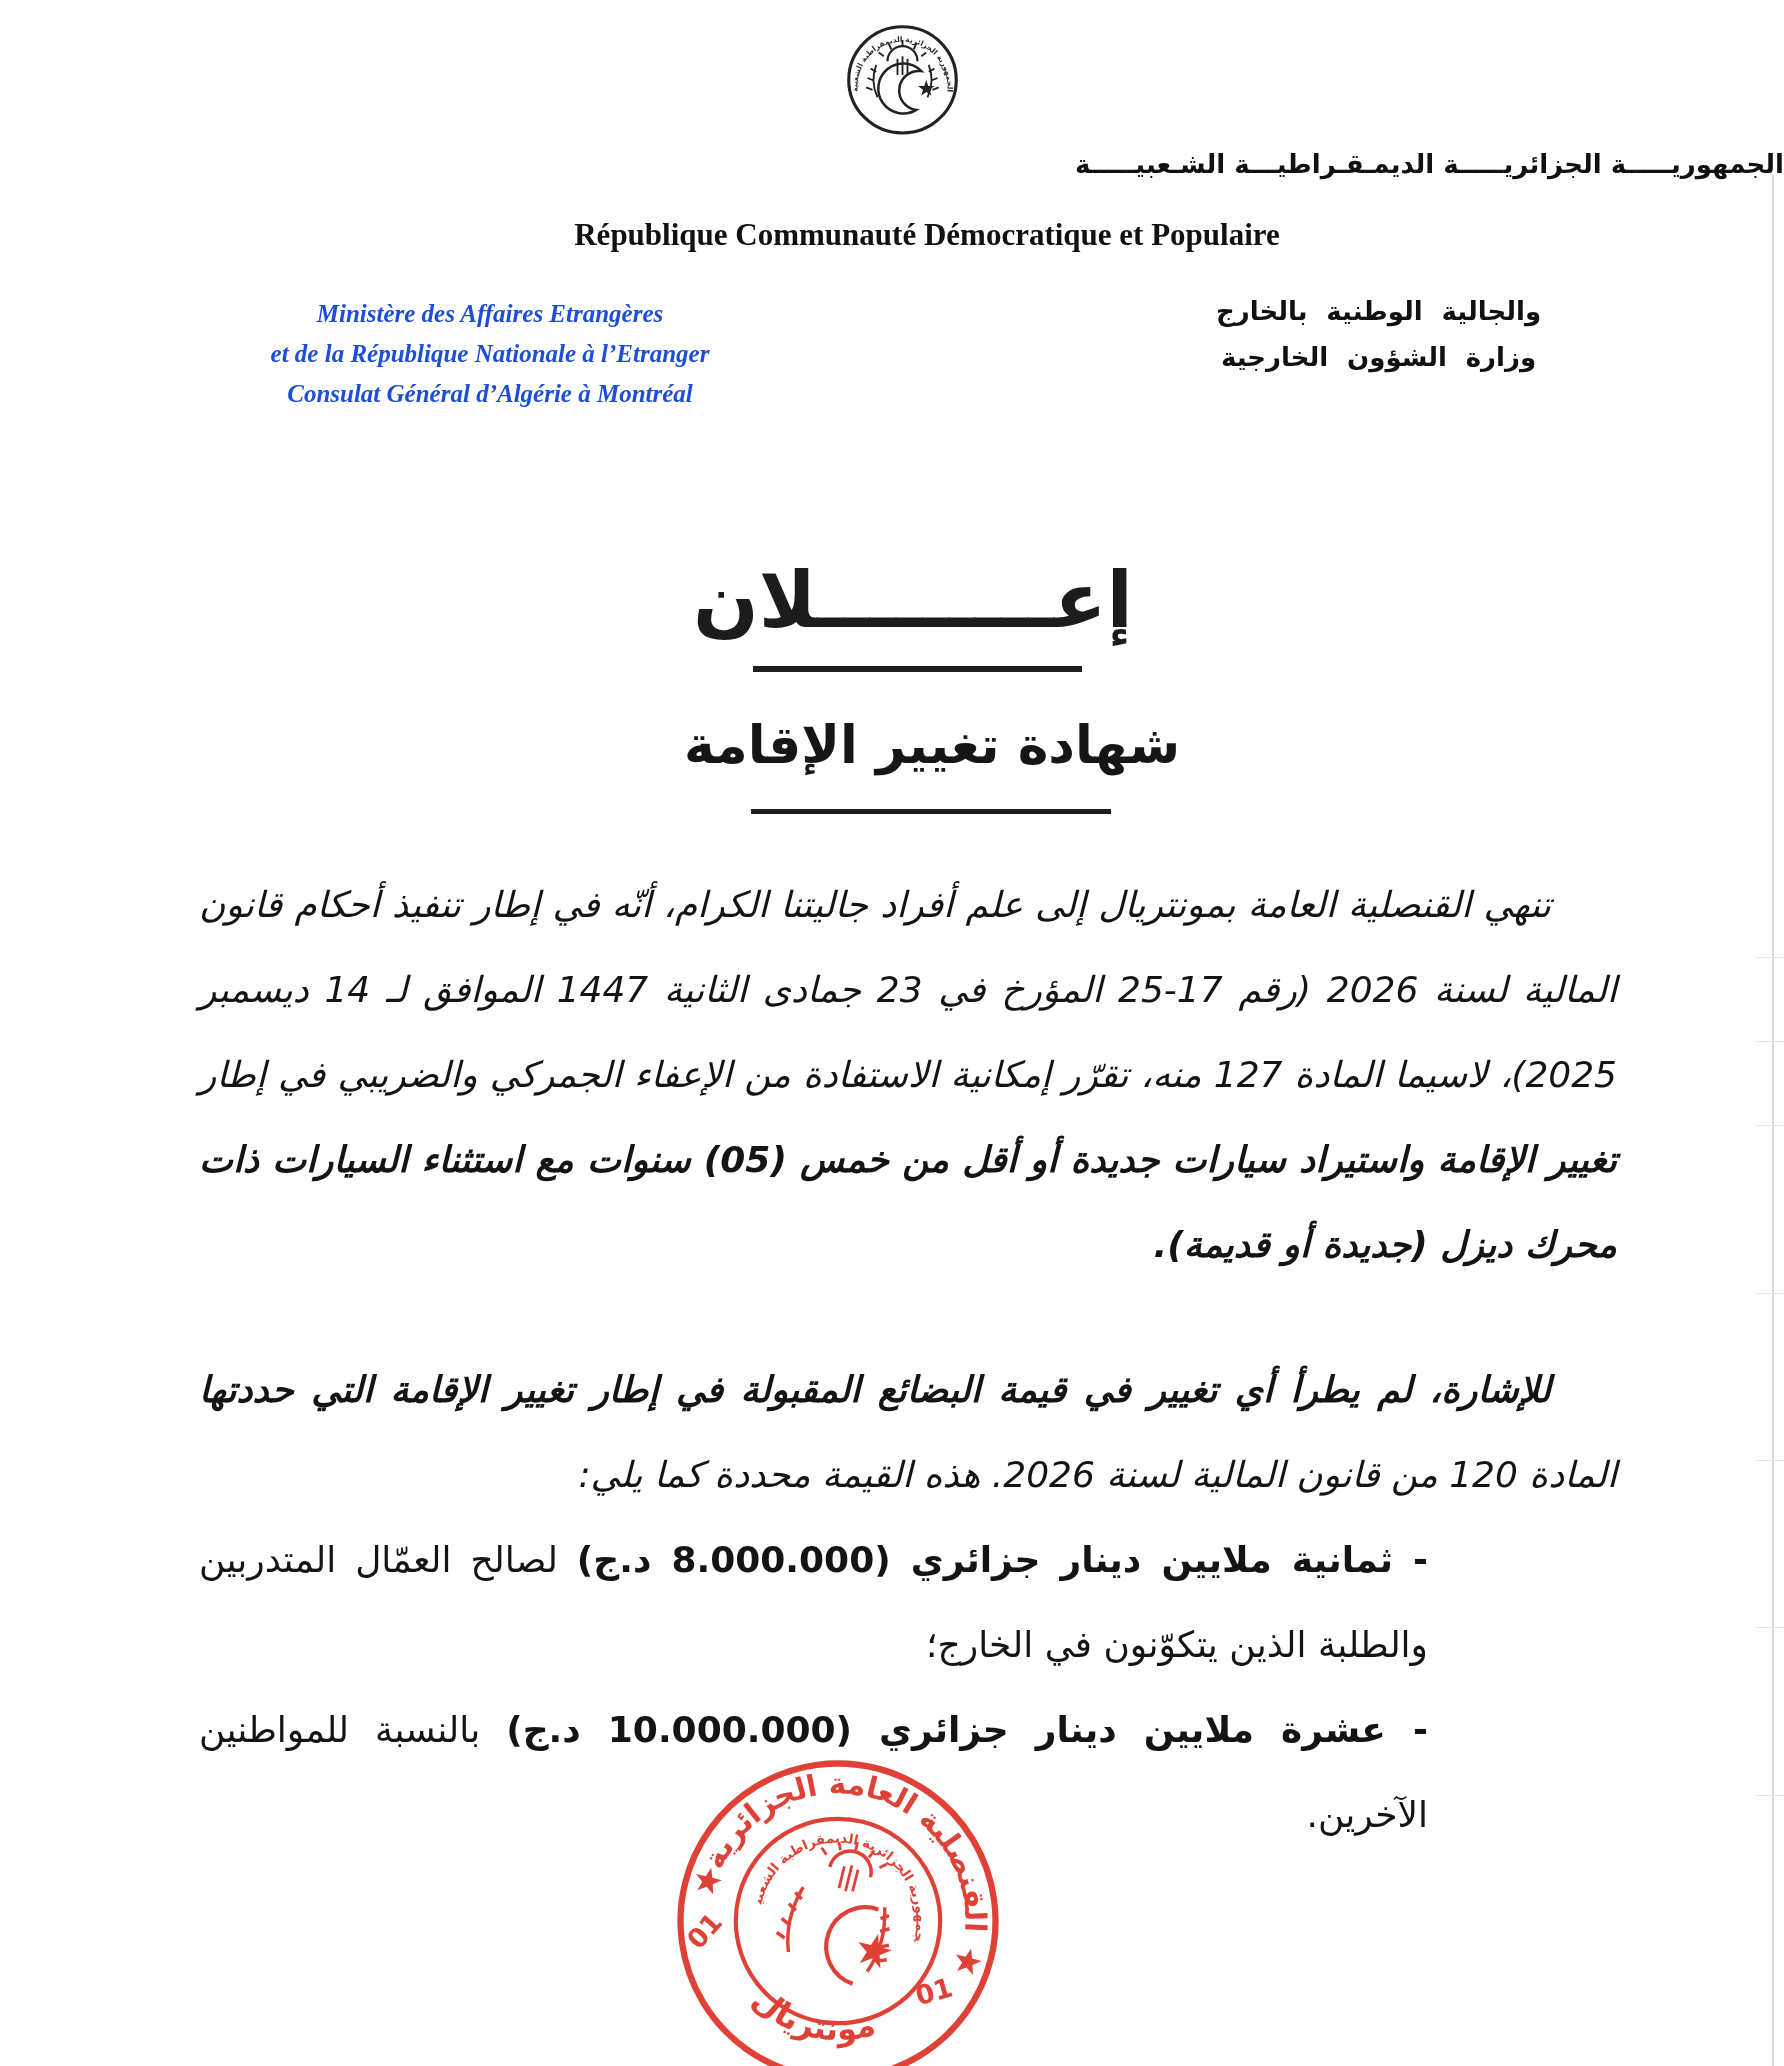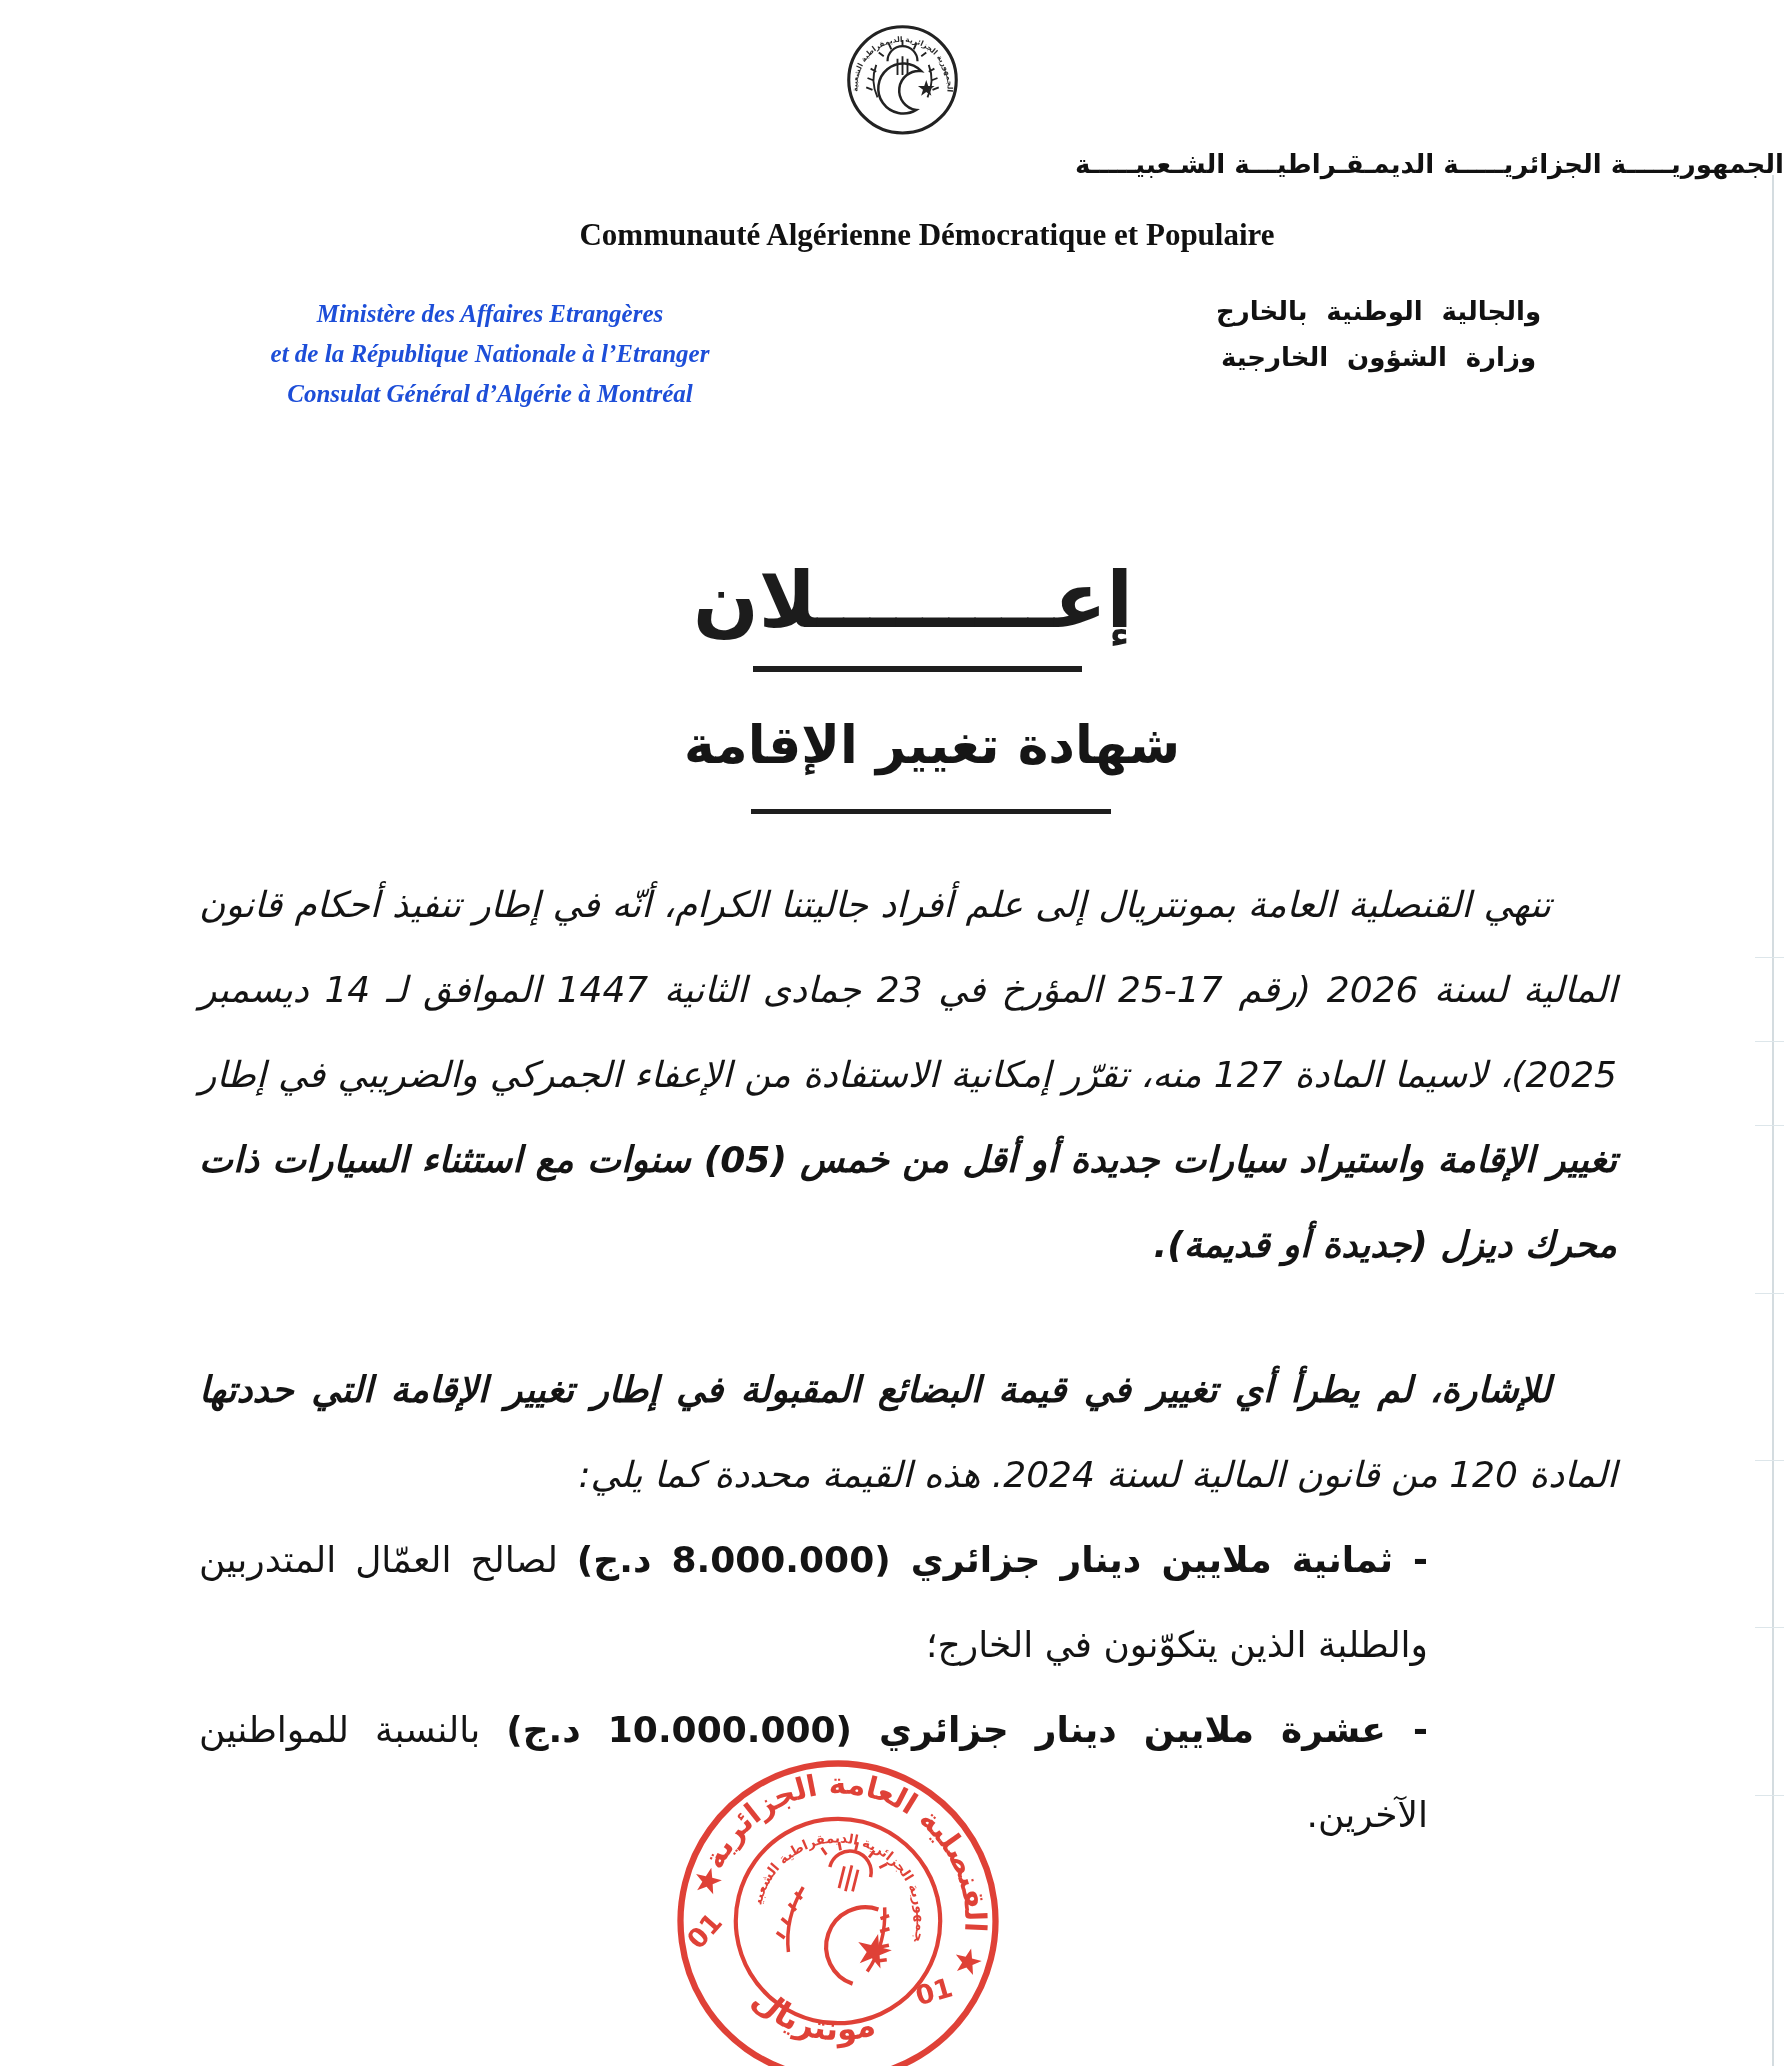--- a/index.html
+++ b/index.html
@@ -84,41 +84,41 @@
       <path d="M100 30 l0 10 M78 36 l4 9 M122 36 l-4 9 M62 50 l8 6 M138 50 l-8 6" stroke="#222" stroke-width="3" fill="none"></path>
       <path d="M 92 60 v26 M 100 56 v30 M 108 60 v26" stroke="#222" stroke-width="3" fill="none"></path>
       <path d="M 60 122 Q 48 96 58 70 M 52 110 l-10 -4 M 54 95 l-10 -4 M 58 81 l-9 -5" stroke="#222" stroke-width="3" fill="none"></path>
       <path d="M 140 122 Q 152 96 142 70 M 148 110 l10 -4 M 146 95 l10 -4 M 142 81 l9 -5" stroke="#222" stroke-width="3" fill="none"></path>
       <path d="M 130 80 A 40 40 0 1 0 122 142 A 29 29 0 1 1 130 80 Z" fill="none" stroke="#222" stroke-width="4"></path>
       <polygon points="138,94 141.2,103.6 151.3,103.7 143.2,109.7 146.2,119.3 138,113.5 129.8,119.3 132.8,109.7 124.7,103.7 134.8,103.6" fill="#222"></polygon>
     </svg>
   </div>
 
   <div class="republic-ar">الجمهوريـــــة الجزائريـــــة الديمـقـراطيـــة الشـعبيـــــة</div>
-  <div class="republic-fr">Communauté Algérienne Démocratique et Populaire</div>
+  <div class="republic-fr">République Communauté Démocratique et Populaire</div>
 
   <div class="ministry-fr">
     <div>Ministère des Affaires Etrangères</div>
     <div>et de la République Nationale à l’Etranger</div>
     <div>Consulat Général d’Algérie à Montréal</div>
   </div>
 
   <div class="ministry-ar">
     <div>والجالية الوطنية بالخارج</div>
     <div>وزارة الشؤون الخارجية</div>
   </div>
 
   <div class="title">إعـــــــــلان</div>
   <div class="title-underline"></div>
   <div class="subtitle">شهادة تغيير الإقامة</div>
   <div class="subtitle-underline"></div>
 
   <div class="body-text">
     <p class="p-indent para1"><span>تنهي القنصلية العامة بمونتريال إلى علم أفراد جاليتنا الكرام، أنّه في إطار تنفيذ أحكام قانون المالية لسنة 2026 (رقم 17-25 المؤرخ في 23 جمادى الثانية 1447 الموافق لـ 14 ديسمبر 2025)، لاسيما المادة 127 منه، تقرّر إمكانية الاستفادة من الإعفاء الجمركي والضريبي في إطار </span><span class="b">تغيير الإقامة واستيراد سيارات جديدة أو أقل من خمس (05) سنوات مع استثناء السيارات ذات محرك ديزل (جديدة أو قديمة).</span></p>
-    <p class="p-indent"><span class="b">للإشارة، لم يطرأ أي تغيير في قيمة البضائع المقبولة في إطار تغيير الإقامة التي حددتها </span><span>المادة 120 من قانون المالية لسنة 2024. هذه القيمة محددة كما يلي:</span></p>
+    <p class="p-indent"><span class="b">للإشارة، لم يطرأ أي تغيير في قيمة البضائع المقبولة في إطار تغيير الإقامة التي حددتها </span><span>المادة 120 من قانون المالية لسنة 2026. هذه القيمة محددة كما يلي:</span></p>
     <p class="bullet"><span class="b">- ثمانية ملايين دينار جزائري (8.000.000 د.ج)</span><span> لصالح العمّال المتدربين والطلبة الذين يتكوّنون في الخارج؛</span></p>
     <p class="bullet"><span class="b">- عشرة ملايين دينار جزائري (10.000.000 د.ج)</span><span> بالنسبة للمواطنين الآخرين.</span></p>
   </div>
 
   <div class="stamp">
     <svg viewBox="0 0 480 480" width="336" height="336">
       <defs>
         <path id="stampTopArc" d="M 58 240 A 182 182 0 0 1 422 240" fill="none"></path>
         <path id="stampBottomArc" d="M 70 240 A 170 170 0 0 0 410 240" fill="none"></path>
         <path id="stampInnerArc" d="M 128 240 A 112 112 0 0 1 352 240" fill="none"></path>

